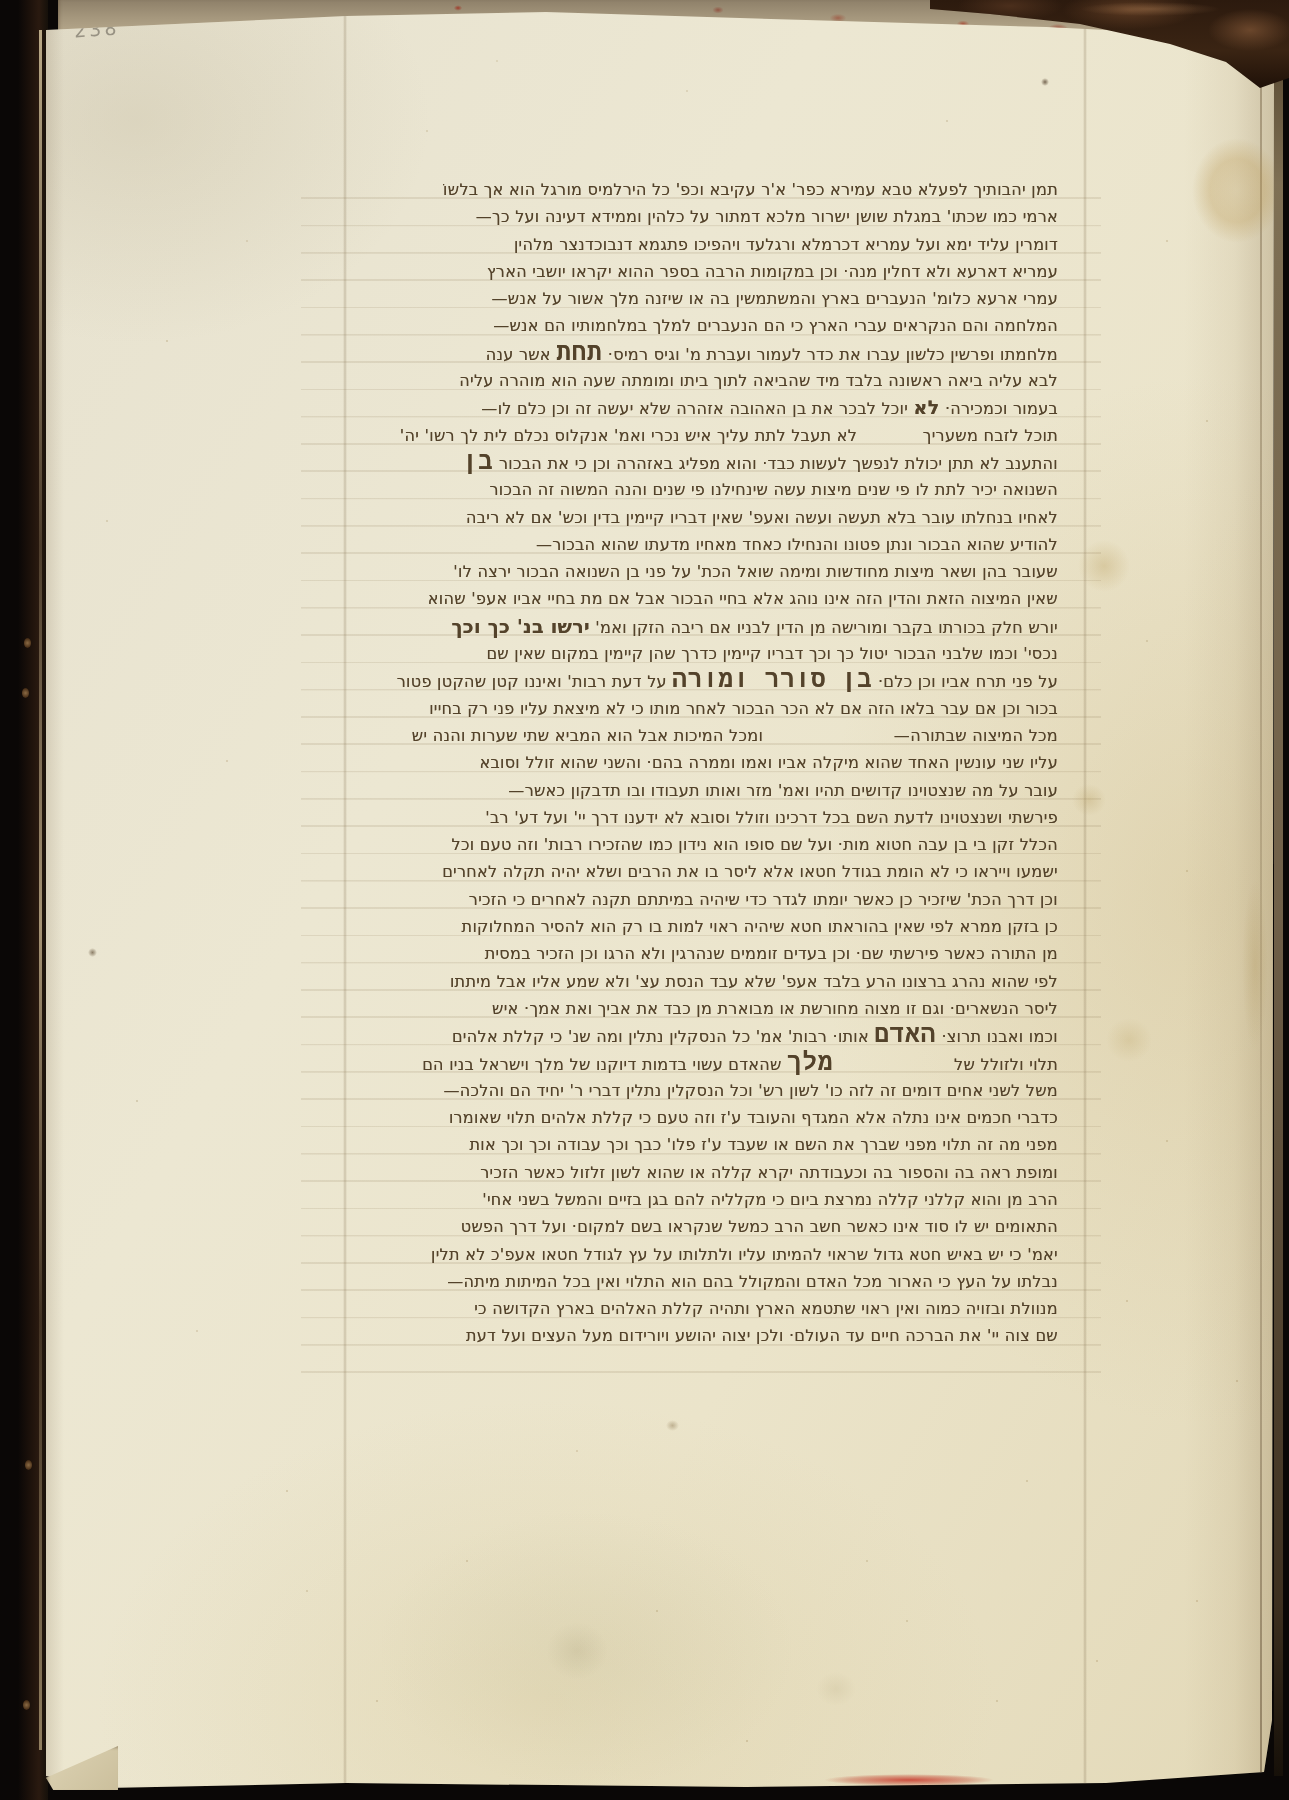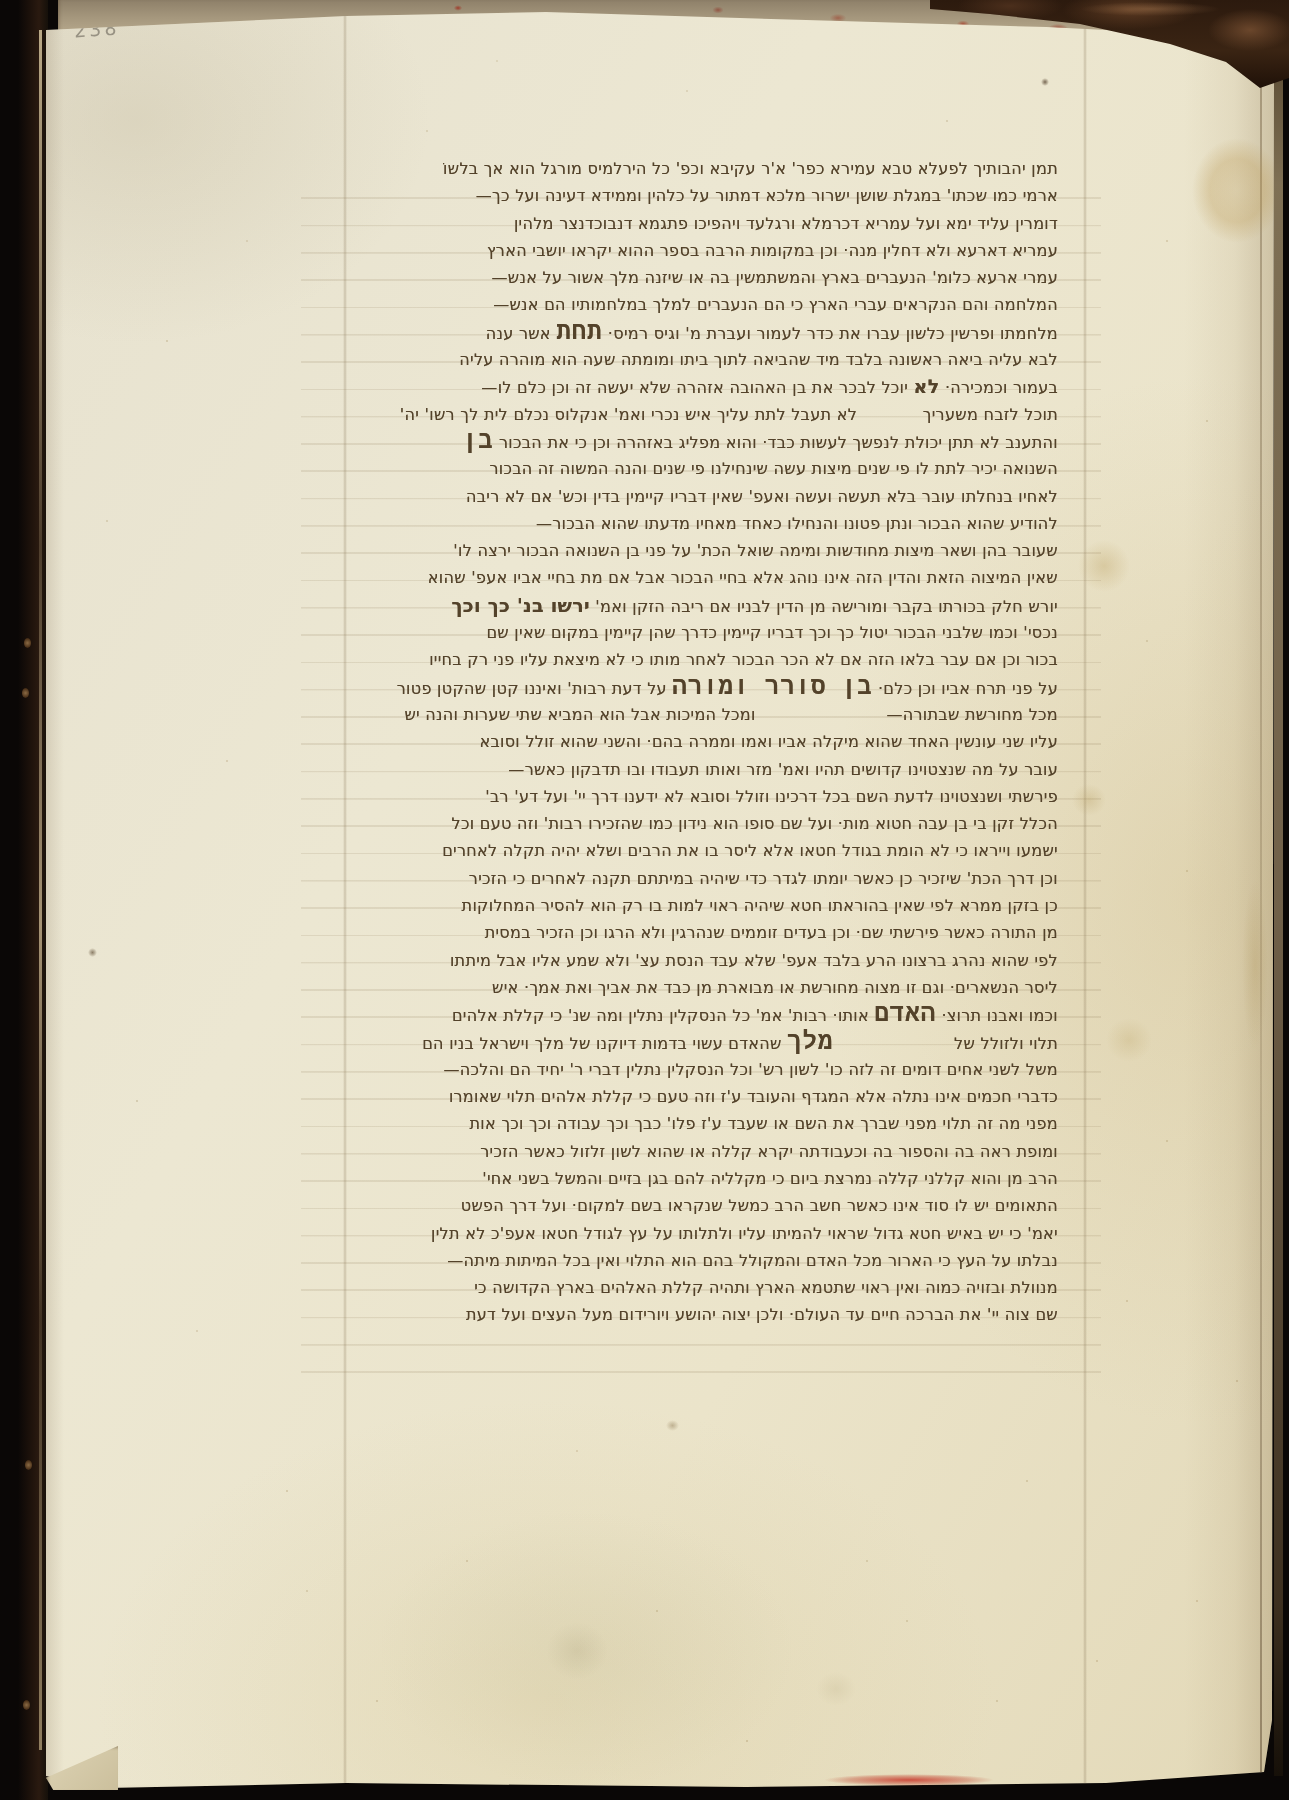--- a/index.html
+++ b/index.html
@@ -57,21 +57,21 @@
   
   .ruling{position:absolute;left:255px;top:172px;width:800px;height:1210px;
     background:repeating-linear-gradient(180deg,transparent 0px,transparent 25.5px,
       rgba(140,120,85,.16) 25.5px,rgba(140,120,85,.16) 26.8px,transparent 27.3px);}
 
   
   .folio{position:absolute;left:28px;top:18px;color:#8b8577;font-size:19px;
     letter-spacing:3px;transform:rotate(-4deg);opacity:.85;}
 
   
-  .text-block{position:absolute;left:266px;top:155px;width:746px;direction:rtl;
+  .text-block{position:absolute;left:266px;top:176px;width:746px;direction:rtl;
     color:#53422a;font-size:16px;letter-spacing:.3px;
     text-shadow:0 0 .6px rgba(83,66,42,.6);}
   .tl{height:27.3px;line-height:27.3px;overflow:hidden;white-space:nowrap;
     text-align:justify;text-align-last:justify;}
   .tl:after{content:"";display:inline-block;width:100%;}
   .tl .gap{display:inline-block;height:1px;}
   .tl .lemma{font-size:24px;font-weight:bold;letter-spacing:1px;line-height:27.3px;font-family:Liberation Mono, monospace;}
   .tl .lemma2{font-size:19px;font-weight:bold;line-height:27.3px;}
 
   
@@ -183,23 +183,23 @@
         <div class="tl"><span>בעמור וכמכירה·</span> <span class="lemma2">לא</span> <span>יוכל לבכר את בן האהובה אזהרה שלא יעשה זה וכן כלם לו—</span></div>
         <div class="tl"><span>תוכל לזבח משעריך</span> <span class="gap" style="width: 55px;"></span> <span>לא תעבל לתת עליך איש נכרי ואמ' אנקלוס נכלם לית לך רשו' יה'</span></div>
         <div class="tl"><span>והתענב לא תתן יכולת לנפשך לעשות כבד· והוא מפליג באזהרה וכן כי את הבכור</span> <span class="lemma">בן</span></div>
         <div class="tl"><span>השנואה יכיר לתת לו פי שנים מיצות עשה שינחילנו פי שנים והנה המשוה זה הבכור</span></div>
         <div class="tl"><span>לאחיו בנחלתו עובר בלא תעשה ועשה ואעפ' שאין דבריו קיימין בדין וכש' אם לא ריבה</span></div>
         <div class="tl"><span>להודיע שהוא הבכור ונתן פטונו והנחילו כאחד מאחיו מדעתו שהוא הבכור—</span></div>
         <div class="tl"><span>שעובר בהן ושאר מיצות מחודשות ומימה שואל הכת' על פני בן השנואה הבכור ירצה לו'</span></div>
         <div class="tl"><span>שאין המיצוה הזאת והדין הזה אינו נוהג אלא בחיי הבכור אבל אם מת בחיי אביו אעפ' שהוא</span></div>
         <div class="tl"><span>יורש חלק בכורתו בקבר ומורישה מן הדין לבניו אם ריבה הזקן ואמ'</span> <span class="lemma2">ירשו בנ' כך וכך</span></div>
         <div class="tl"><span>נכסי' וכמו שלבני הבכור יטול כך וכך דבריו קיימין כדרך שהן קיימין במקום שאין שם</span></div>
+        <div class="tl"><span>על פני תרח אביו וכן כלם·</span> <span class="lemma">בן סורר ומורה</span> <span>על דעת רבות' ואיננו קטן שהקטן פטור</span></div>
         <div class="tl"><span>בכור וכן אם עבר בלאו הזה אם לא הכר הבכור לאחר מותו כי לא מיצאת עליו פני רק בחייו</span></div>
-        <div class="tl"><span>על פני תרח אביו וכן כלם·</span> <span class="lemma">בן סורר ומורה</span> <span>על דעת רבות' ואיננו קטן שהקטן פטור</span></div>
-        <div class="tl"><span>מכל מחורשת שבתורה—</span> <span class="gap" style="width: 120px;"></span> <span>ומכל המיכות אבל הוא המביא שתי שערות והנה יש</span></div>
+        <div class="tl"><span>מכל המיצוה שבתורה—</span> <span class="gap" style="width: 120px;"></span> <span>ומכל המיכות אבל הוא המביא שתי שערות והנה יש</span></div>
         <div class="tl"><span>עליו שני עונשין האחד שהוא מיקלה אביו ואמו וממרה בהם· והשני שהוא זולל וסובא</span></div>
         <div class="tl"><span>עובר על מה שנצטוינו קדושים תהיו ואמ' מזר ואותו תעבודו ובו תדבקון כאשר—</span></div>
         <div class="tl"><span>פירשתי ושנצטוינו לדעת השם בכל דרכינו וזולל וסובא לא ידענו דרך יי' ועל דע' רב'</span></div>
         <div class="tl"><span>הכלל זקן בי בן עבה חטוא מות· ועל שם סופו הוא נידון כמו שהזכירו רבות' וזה טעם וכל</span></div>
         <div class="tl"><span>ישמעו וייראו כי לא הומת בגודל חטאו אלא ליסר בו את הרבים ושלא יהיה תקלה לאחרים</span></div>
         <div class="tl"><span>וכן דרך הכת' שיזכיר כן כאשר יומתו לגדר כדי שיהיה במיתתם תקנה לאחרים כי הזכיר</span></div>
         <div class="tl"><span>כן בזקן ממרא לפי שאין בהוראתו חטא שיהיה ראוי למות בו רק הוא להסיר המחלוקות</span></div>
         <div class="tl"><span>מן התורה כאשר פירשתי שם· וכן בעדים זוממים שנהרגין ולא הרגו וכן הזכיר במסית</span></div>
         <div class="tl"><span>לפי שהוא נהרג ברצונו הרע בלבד אעפ' שלא עבד הנסת עצ' ולא שמע אליו אבל מיתתו</span></div>
         <div class="tl"><span>ליסר הנשארים· וגם זו מצוה מחורשת או מבוארת מן כבד את אביך ואת אמך· איש</span></div>

